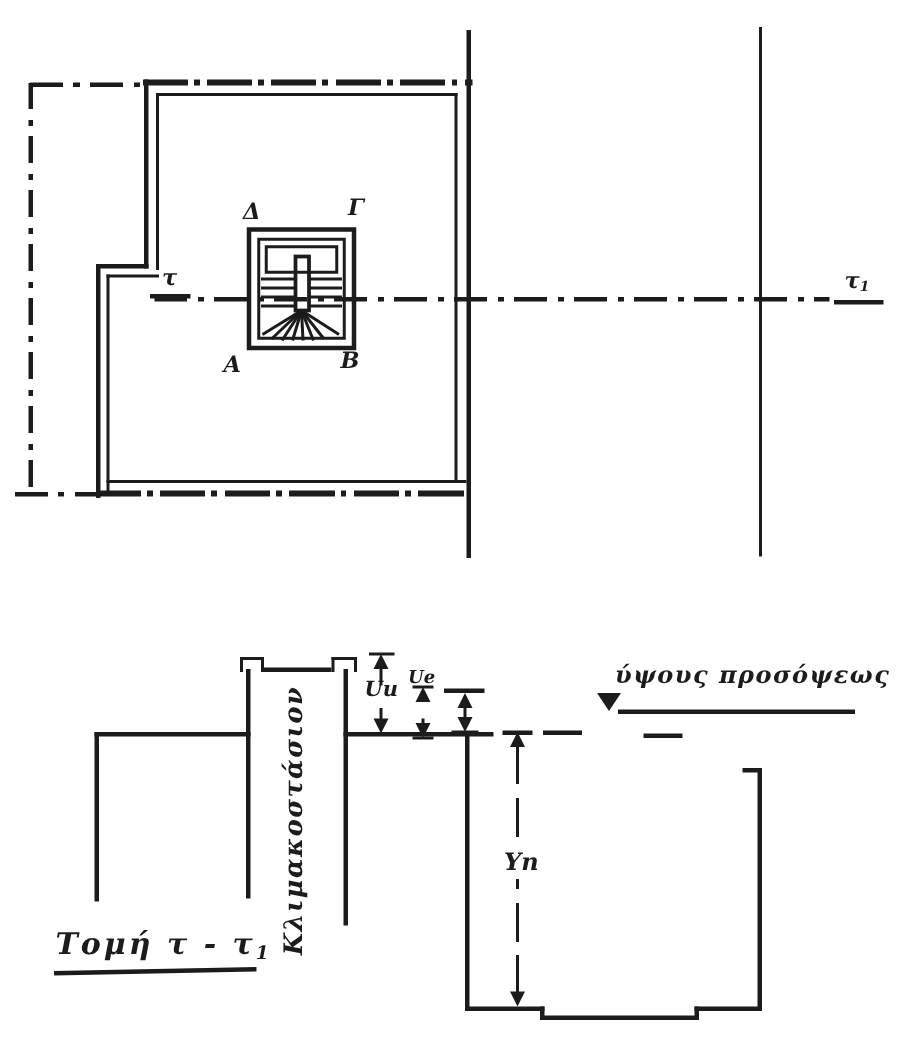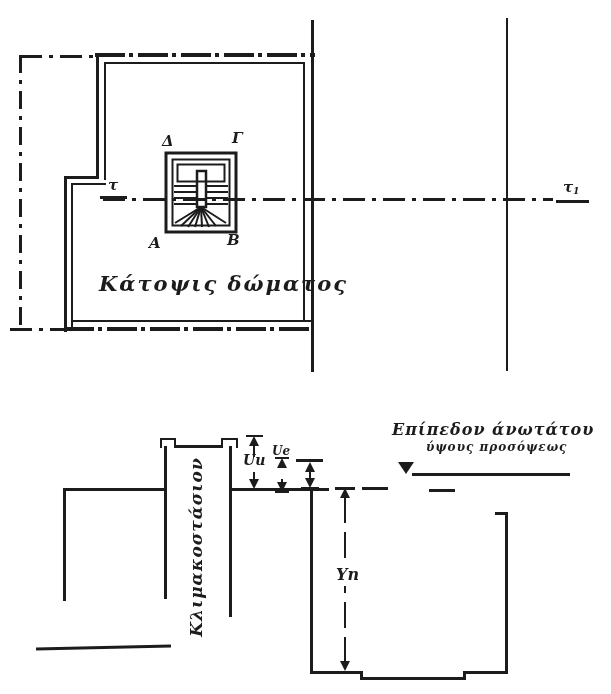--- a/index.html
+++ b/index.html
@@ -77,40 +77,38 @@
   <div class="txt" style="left:162px;top:132px;font-size:15px;">Δ</div>
   <div class="txt" style="left:232px;top:129px;font-size:15px;">Γ</div>
   <div class="txt" style="left:149px;top:234px;font-size:15px;">Α</div>
   <div class="txt" style="left:227px;top:231px;font-size:15px;">Β</div>
 
   <div class="txt" style="left:108px;top:176px;font-size:15px;">τ</div>
   <div class="ln" style="left:100px;top:196px;width:27px;height:3px;"></div>
   <div class="txt" style="left:563px;top:178px;font-size:15px;"><span>τ</span><span class="sub">1</span></div>
   <div class="ln" style="left:556px;top:200px;width:33px;height:3px;"></div>
 
-  <div class="txt" style="left:99px;top:271px;font-size:21px;letter-spacing:2px;">Κάτοψις δώματος</div>
 
   <div class="ln" style="left:63px;top:488px;width:104px;height:3px;"></div>
   <div class="ln" style="left:63px;top:488px;width:3px;height:113px;"></div>
 
   <div class="ln" style="left:162px;top:445px;width:73px;height:3px;"></div>
   <div class="parapet" style="left:160px;top:438px;width:12px;height:8px;"></div>
   <div class="parapet" style="left:221px;top:438px;width:13px;height:8px;"></div>
   <div class="ln" style="left:164px;top:446px;width:3px;height:153px;"></div>
   <div class="ln" style="left:229px;top:446px;width:3px;height:171px;"></div>
   <div class="txt vlabel" style="left:103px;top:535px;width:190px;height:24px;font-size:17px;letter-spacing:1px;">Κλιμακοστάσιον</div>
 
   <div class="ln" style="left:229px;top:488px;width:100px;height:3px;"></div>
   <div class="ln" style="left:362px;top:487px;width:26px;height:3px;"></div>
   <div class="ln" style="left:429px;top:489px;width:26px;height:3px;"></div>
 
   <div class="ln" style="left:412px;top:473px;width:158px;height:3px;"></div>
   <div class="lvl-tri" style="left:398px;top:462px;"></div>
-  <div class="txt" style="left:392px;top:420px;font-size:16px;letter-spacing:1px;">Επίπεδον άνωτάτου</div>
-  <div class="txt" style="left:426px;top:440px;font-size:12px;letter-spacing:1px;">ύψους προσόψεως</div>
+  <div class="txt" style="left:410px;top:440px;font-size:16px;letter-spacing:1px;">ύψους προσόψεως</div>
 
   <div class="ln" style="left:310px;top:488px;width:3px;height:186px;"></div>
   <div class="ln" style="left:310px;top:671px;width:53px;height:3px;"></div>
   <div class="ln" style="left:360px;top:671px;width:3px;height:9px;"></div>
   <div class="ln" style="left:360px;top:677px;width:106px;height:3px;"></div>
   <div class="ln" style="left:463px;top:671px;width:3px;height:9px;"></div>
   <div class="ln" style="left:463px;top:671px;width:45px;height:3px;"></div>
   <div class="ln" style="left:505px;top:512px;width:3px;height:162px;"></div>
   <div class="ln" style="left:495px;top:512px;width:13px;height:3px;"></div>
 
@@ -134,15 +132,16 @@
   <div class="ln" style="left:309px;top:471px;width:2px;height:8px;"></div>
   <div class="tri-down" style="left:305px;top:478px;"></div>
   <div class="ln" style="left:301px;top:487px;width:18px;height:2px;"></div>
 
   <div class="ln" style="left:335px;top:487px;width:20px;height:3px;"></div>
   <div class="tri-up" style="left:340px;top:488px;"></div>
   <div class="dshv" style="left:344px;top:497px;width:2px;height:166px;"></div>
   <div class="txt" style="left:333px;top:563px;font-size:16px;background:#fff;padding:2px 3px;">Yn</div>
   <div class="tri-down" style="left:340px;top:661px;"></div>
 
+  <div class="txt" style="left:37px;top:617px;font-size:20px;letter-spacing:2px;"><span>Τομή τ - τ</span><span class="sub">1</span></div>
   <div class="ln" style="left:36px;top:646px;width:135px;height:3px;transform:rotate(-1.2deg);"></div>
 
 </div>
 
 </body></html>

